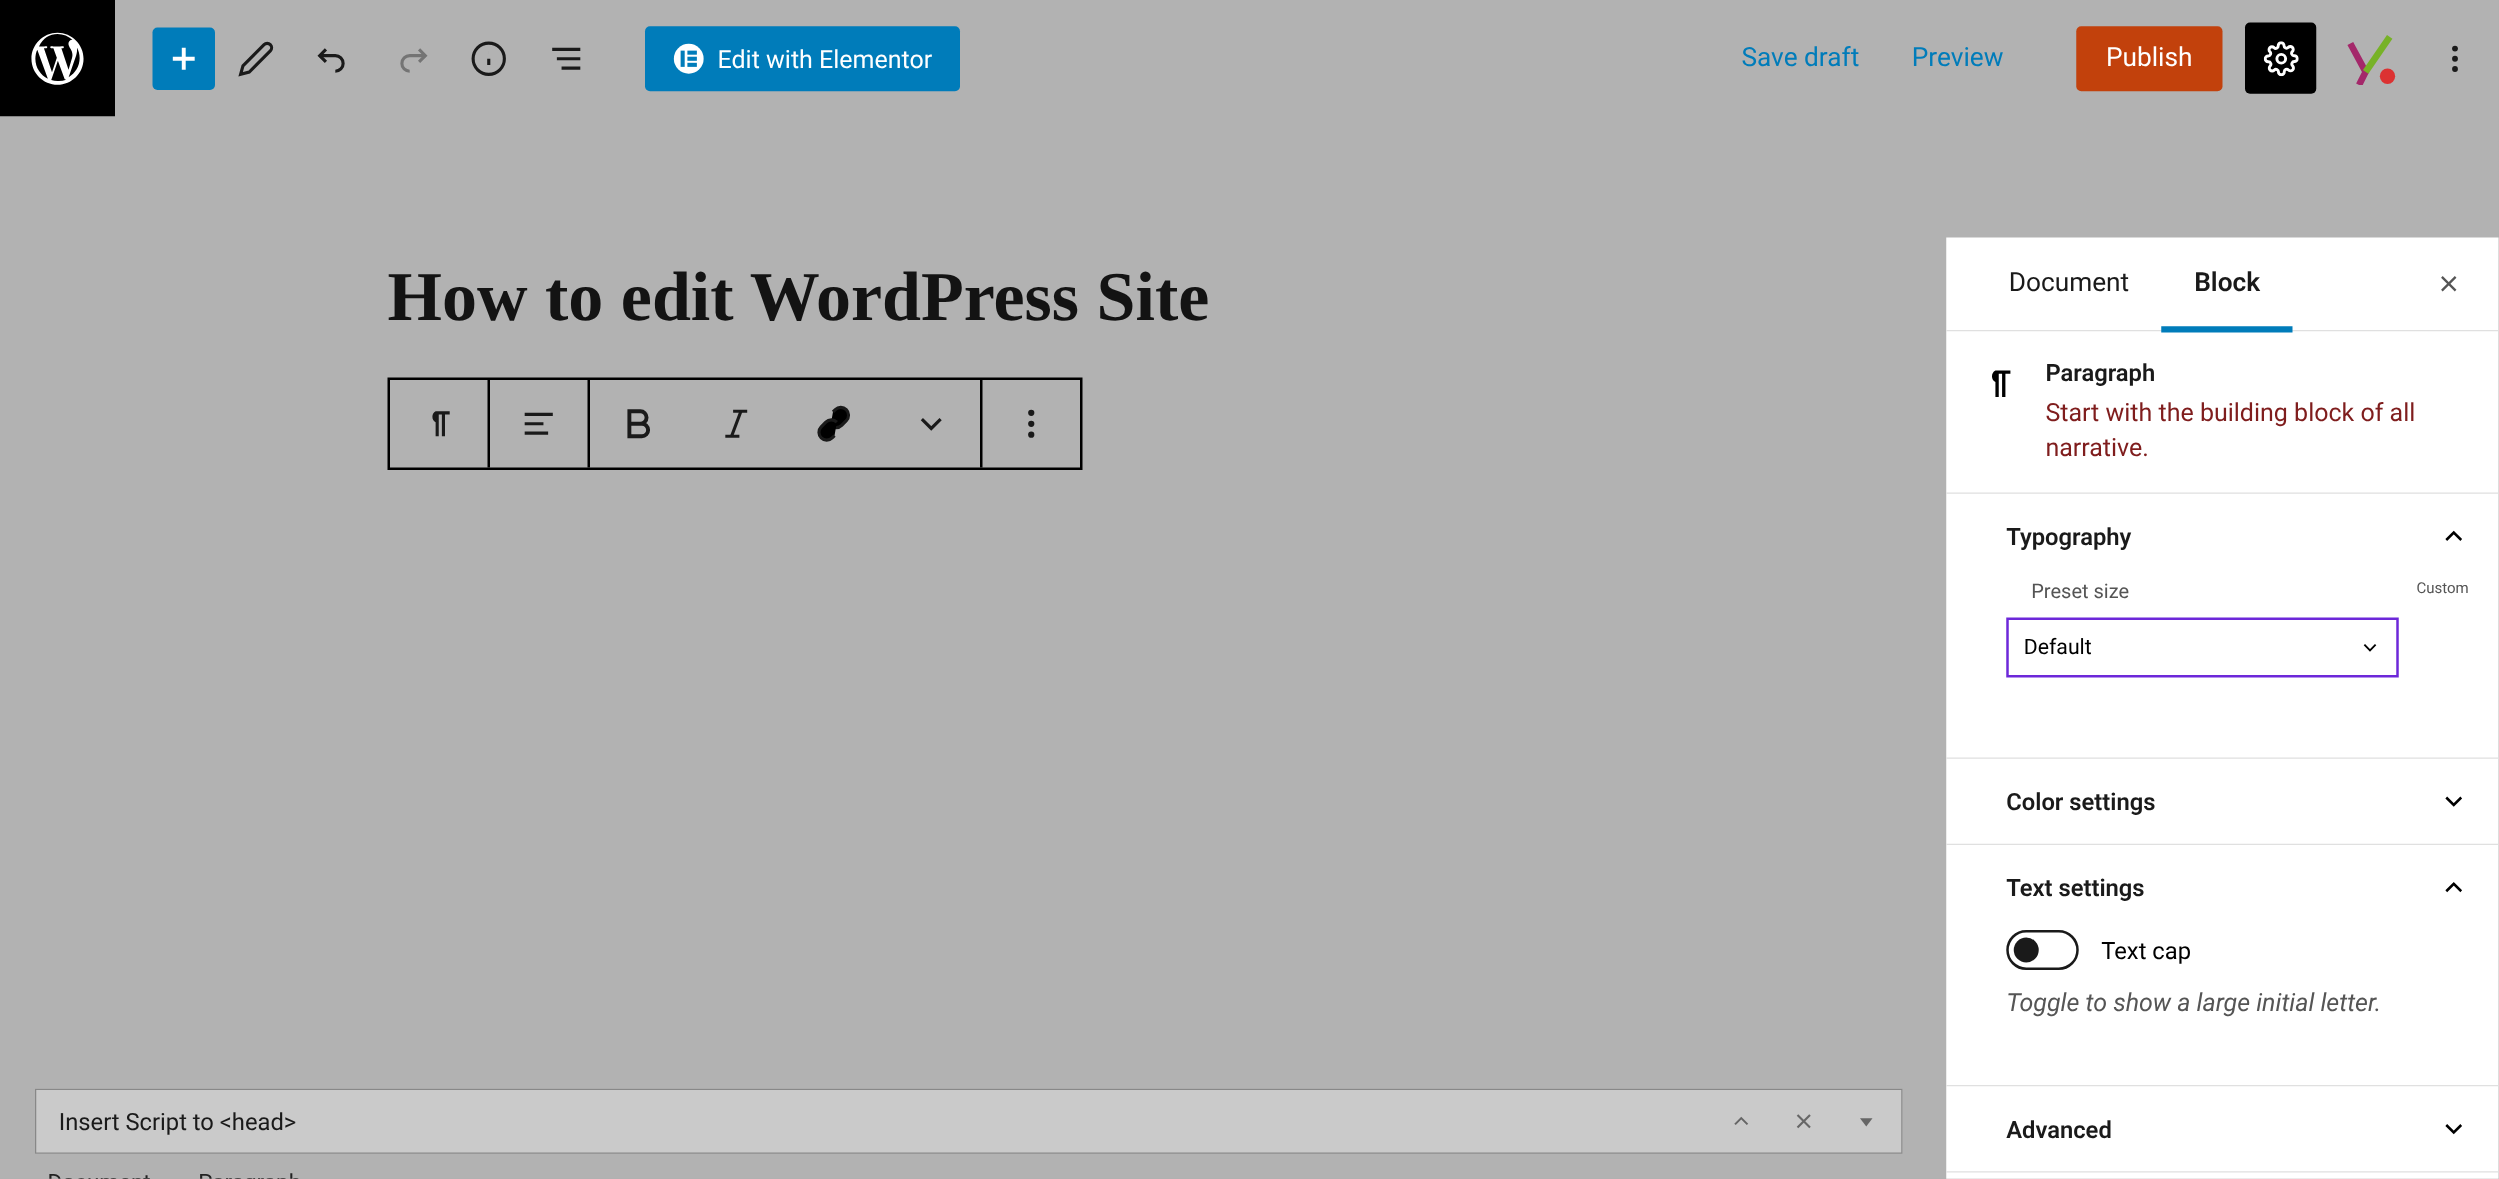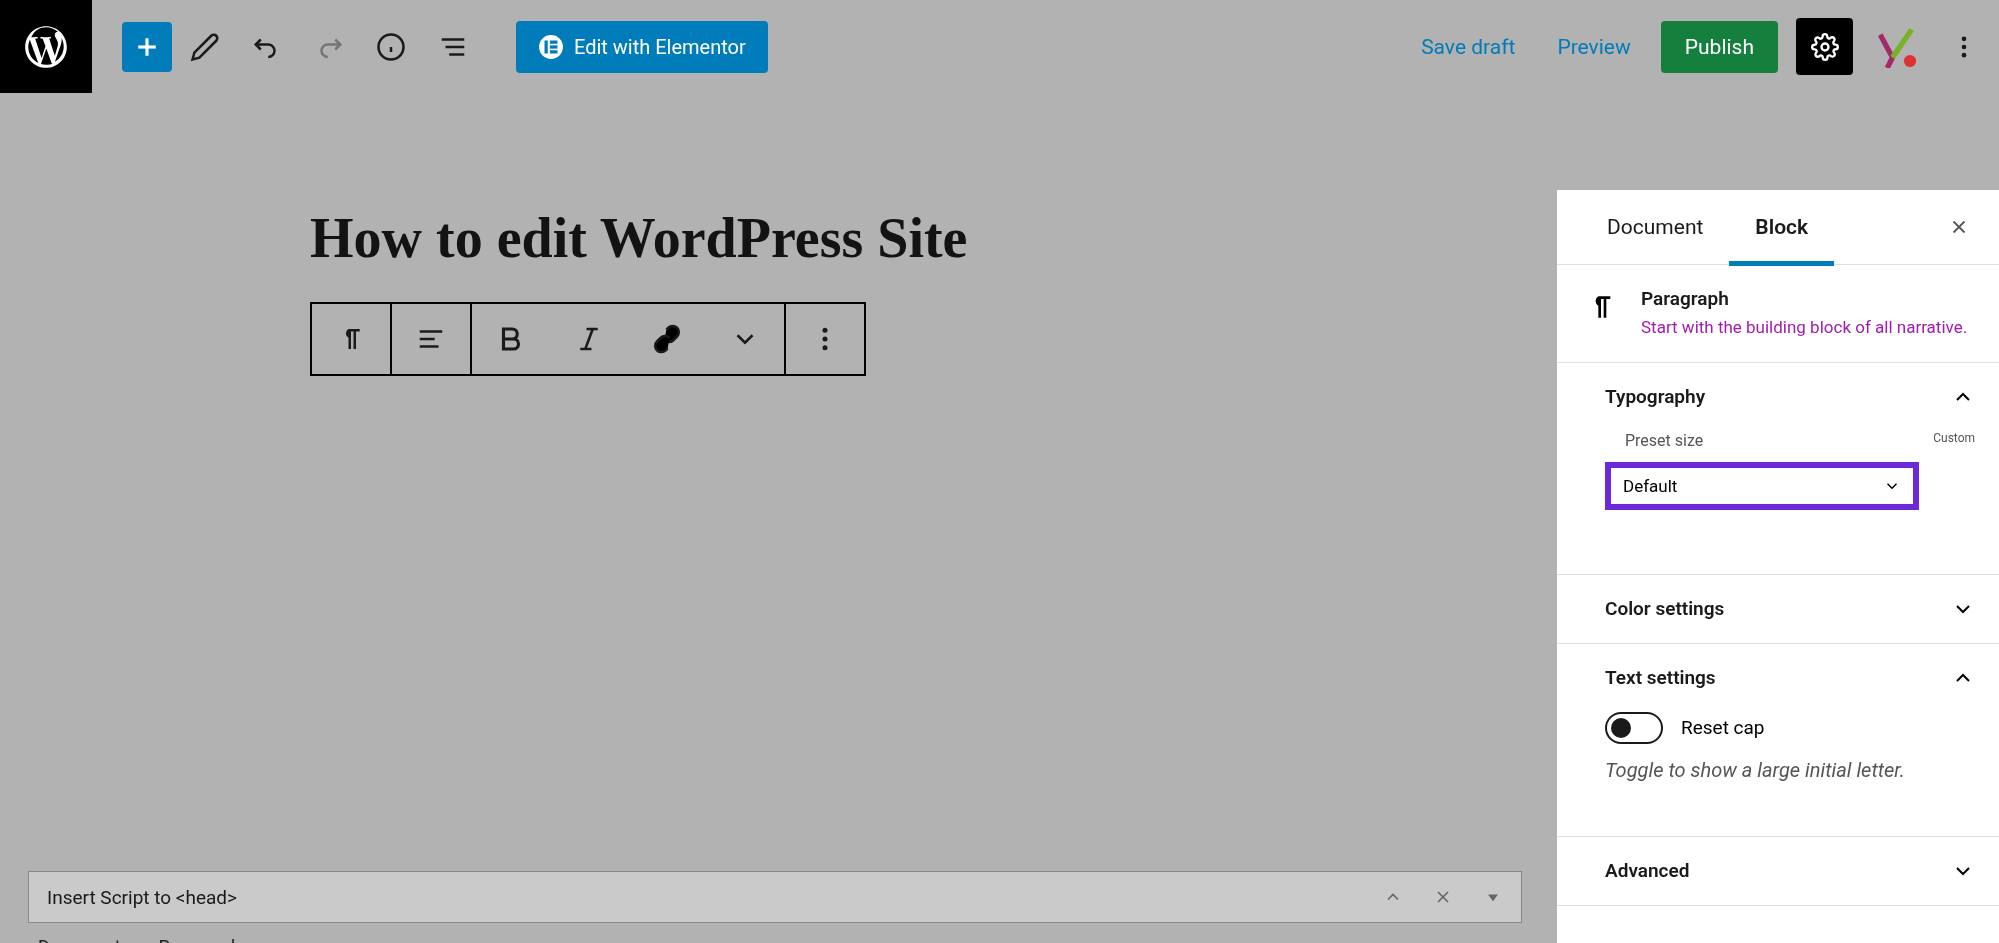--- a/index.html
+++ b/index.html
@@ -59,23 +59,23 @@
       cursor: pointer;
       font-size: 20px;
     }
     .elementor-icon {
       width: 26px; height: 26px;
       display: inline-flex; align-items: center; justify-content: center;
     }
     .toolbar-right { margin-left: auto; display: flex; align-items: center; gap: 18px; }
     .link-btn { color: #007cba; font-size: 21px; cursor: pointer; padding: 8px 12px; }
     .publish-btn {
-      background: #15803d; color: #fff;
+      background: #c2410c; color: #fff;
       padding: 14px 24px; border-radius: 4px;
-      font-size: 21px; cursor: pointer;
+      font-size: 21px; cursor: pointer; margin-left: 28px;
     }
     .gear-btn {
       background: #000; color: #fff;
       width: 57px; height: 57px;
       display: flex; align-items: center; justify-content: center;
       border-radius: 4px; cursor: pointer;
     }
     .yoast-btn { width: 50px; height: 50px; display:flex; align-items:center; justify-content:center; cursor:pointer; }
     .more-btn { width: 50px; height: 50px; display:flex; align-items:center; justify-content:center; cursor:pointer; color:#1a1a1a; }
 
@@ -174,36 +174,36 @@
       padding: 22px 24px;
       display: flex;
       gap: 20px;
       border-bottom: 1px solid #e0e0e0;
     }
     .block-info-icon {
       width: 40px; height: 40px;
       display: flex; align-items: center; justify-content: center;
     }
     .block-info-title { font-size: 19px; font-weight: 600; color: #1a1a1a; margin-bottom: 6px; }
-    .block-info-desc { font-size: 17px; color: #a21caf; line-height: 1.4; }
+    .block-info-desc { font-size: 20px; color: #7f1d1d; line-height: 1.4; }
     .panel-section { border-bottom: 1px solid #e0e0e0; padding-left: 24px; }
     .panel-header {
       display: flex; align-items: center; justify-content: space-between;
       padding: 22px 24px;
       cursor: pointer;
     }
     .panel-title { font-size: 19px; font-weight: 600; color: #1a1a1a; }
     .panel-body { padding: 0 24px 24px 24px; }
     .field-row { display: flex; gap: 14px; }
     .field-label { font-size: 16px; color: #555; margin-bottom: 12px; display: block; margin-left: 20px; }
     .field-label-sm { font-size: 12px; color: #555; margin-bottom: 24px; display: block; }
     .preset-select {
       width: 100%;
       height: 48px;
-      border: 6px solid #6d28d9;
+      border: 2px solid #6d28d9;
       background: #fff;
       padding: 0 12px;
       font-size: 17px;
       display: flex; align-items: center; justify-content: space-between;
       cursor: pointer;
     }
     .custom-input {
       width: 86px; height: 48px;
       border: 1px solid #8a8a8a;
       background: #fff;
@@ -466,21 +466,21 @@
           <span class="panel-title">Text settings</span>
           <svg class="chevron" viewBox="0 0 24 24" fill="none" stroke="currentColor" stroke-width="2">
               <polyline points="18 15 12 9 6 15"></polyline>
             </svg>
         </div>
         <div class="panel-body">
           <div class="toggle-row">
             <div class="toggle">
                 <div class="toggle-knob"></div>
               </div>
-            <span class="toggle-label">Reset cap</span>
+            <span class="toggle-label">Text cap</span>
           </div>
           <div class="toggle-help">Toggle to show a large initial letter.</div>
         </div>
       </div>
       <div class="panel-section">
         <div class="panel-header">
           <span class="panel-title">Advanced</span>
           <svg class="chevron" viewBox="0 0 24 24" fill="none" stroke="currentColor" stroke-width="2">
               <polyline points="6 9 12 15 18 9"></polyline>
             </svg>

